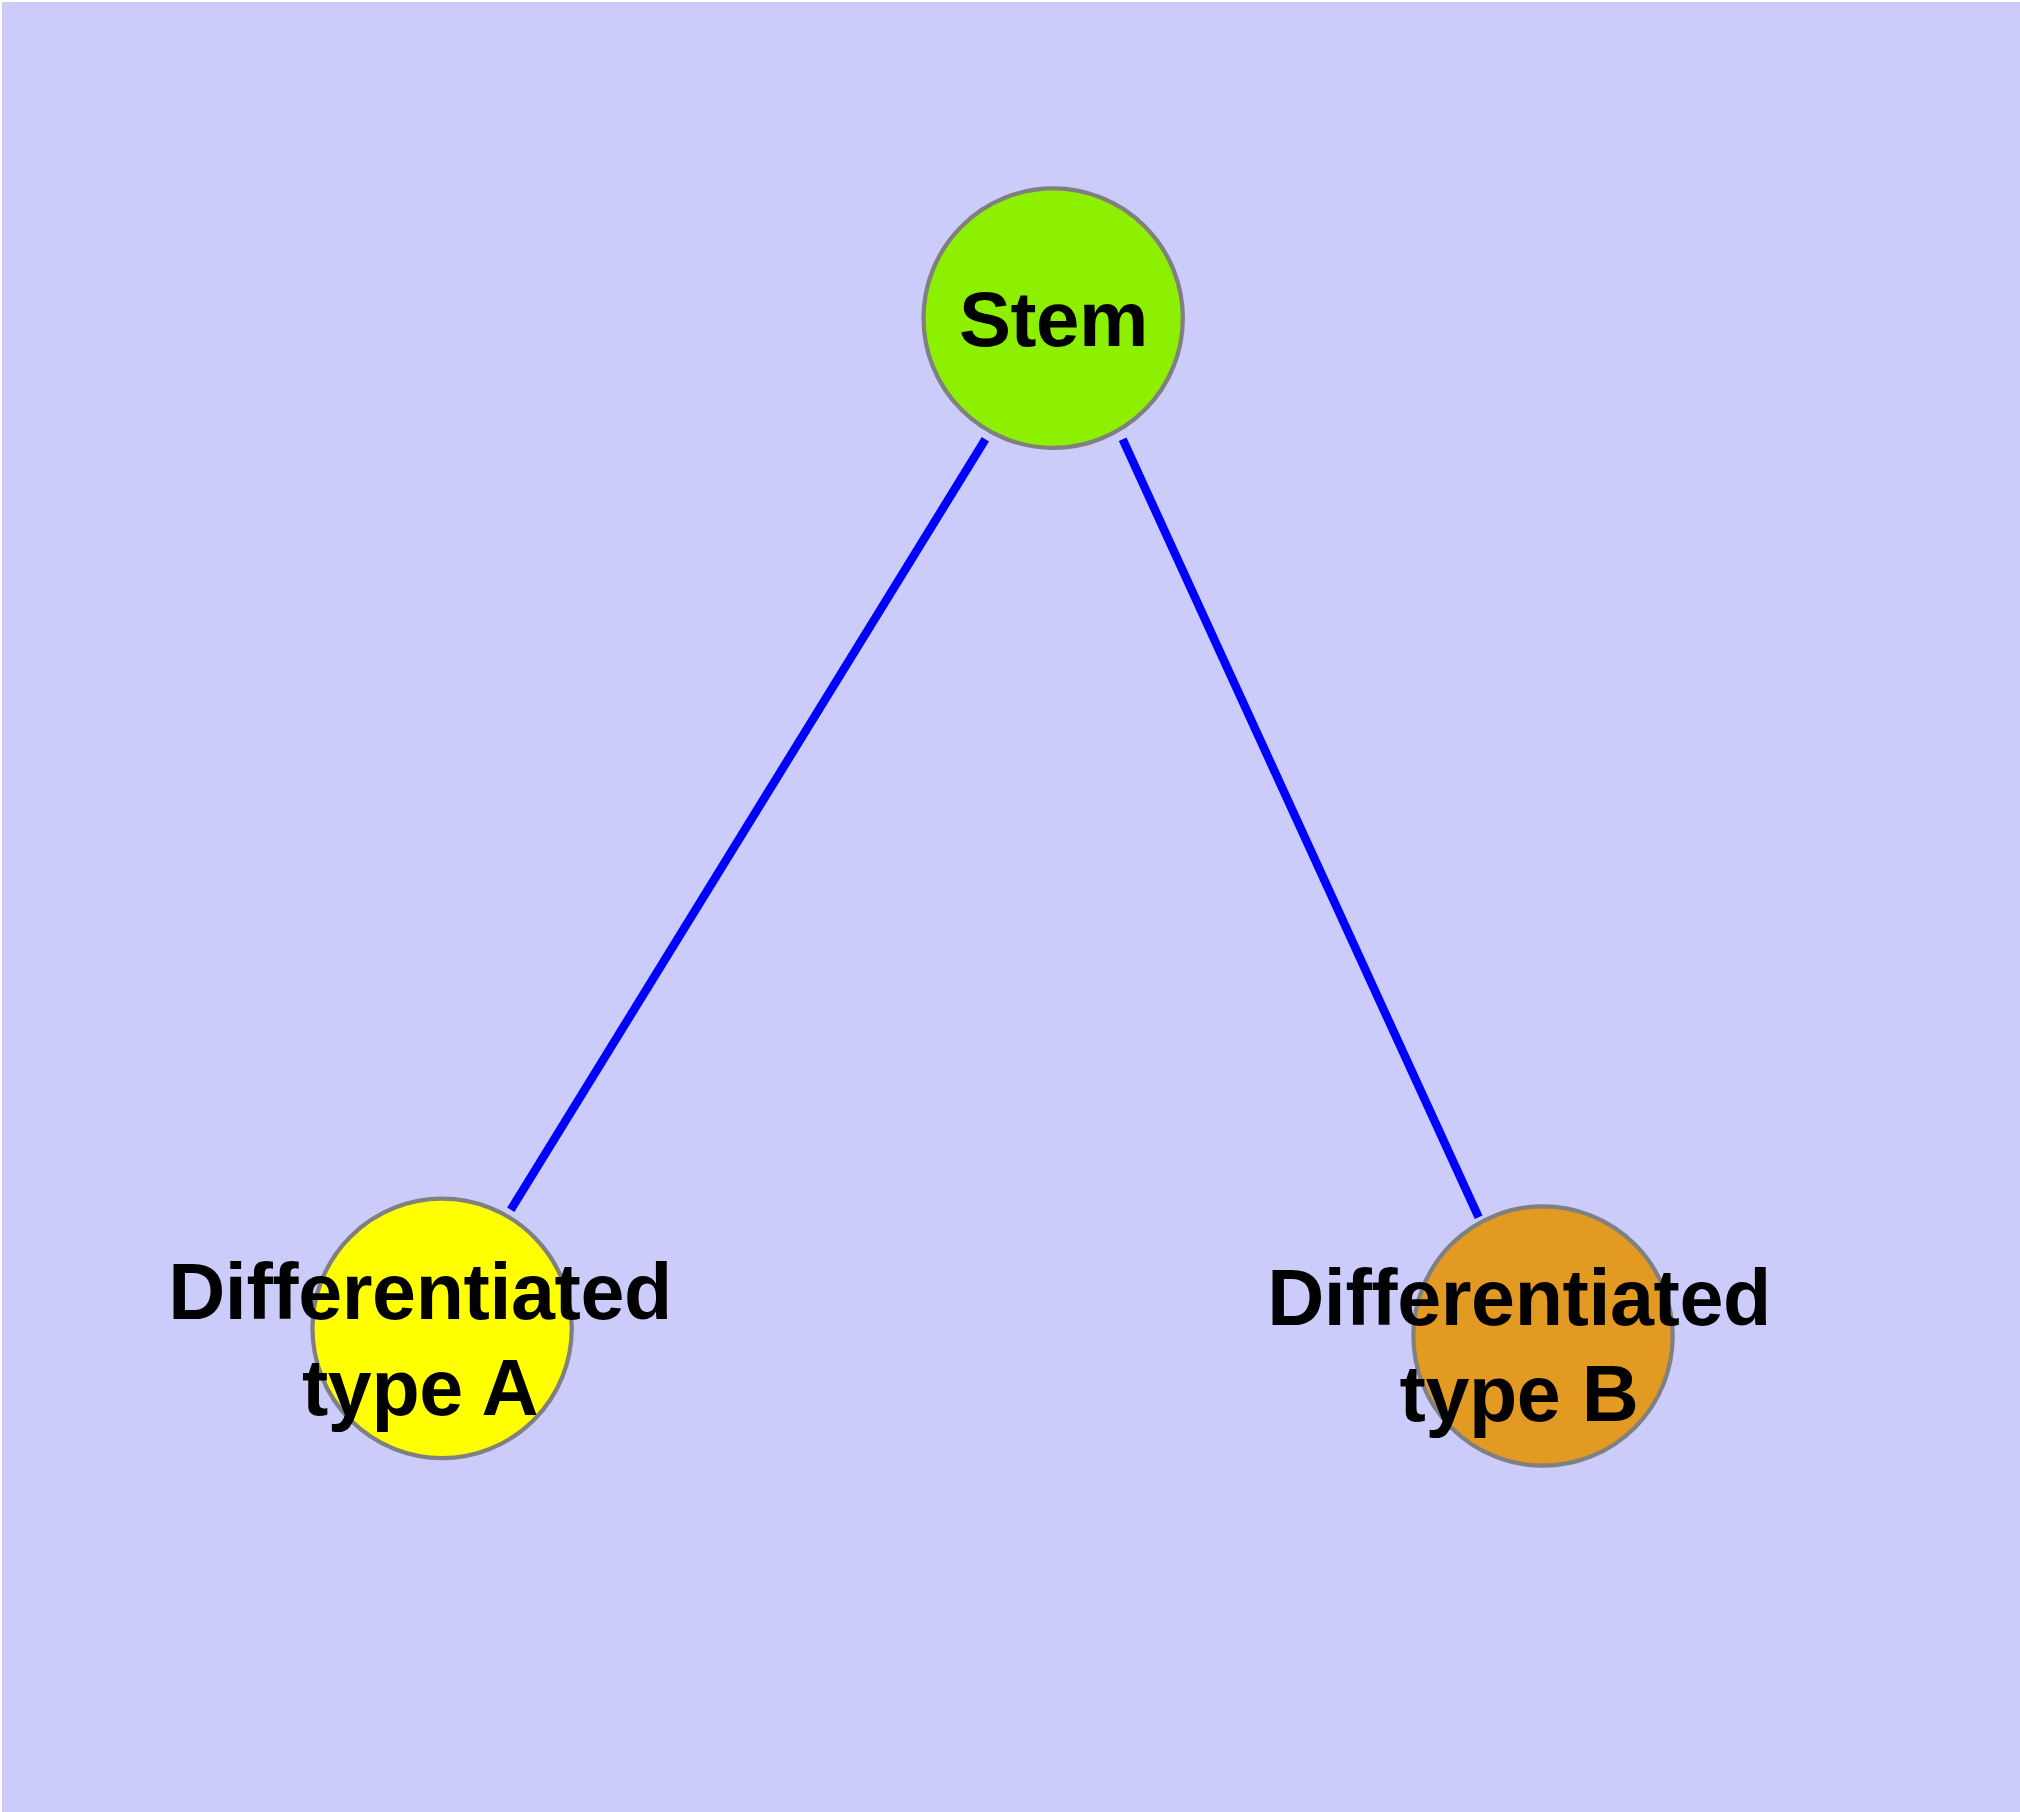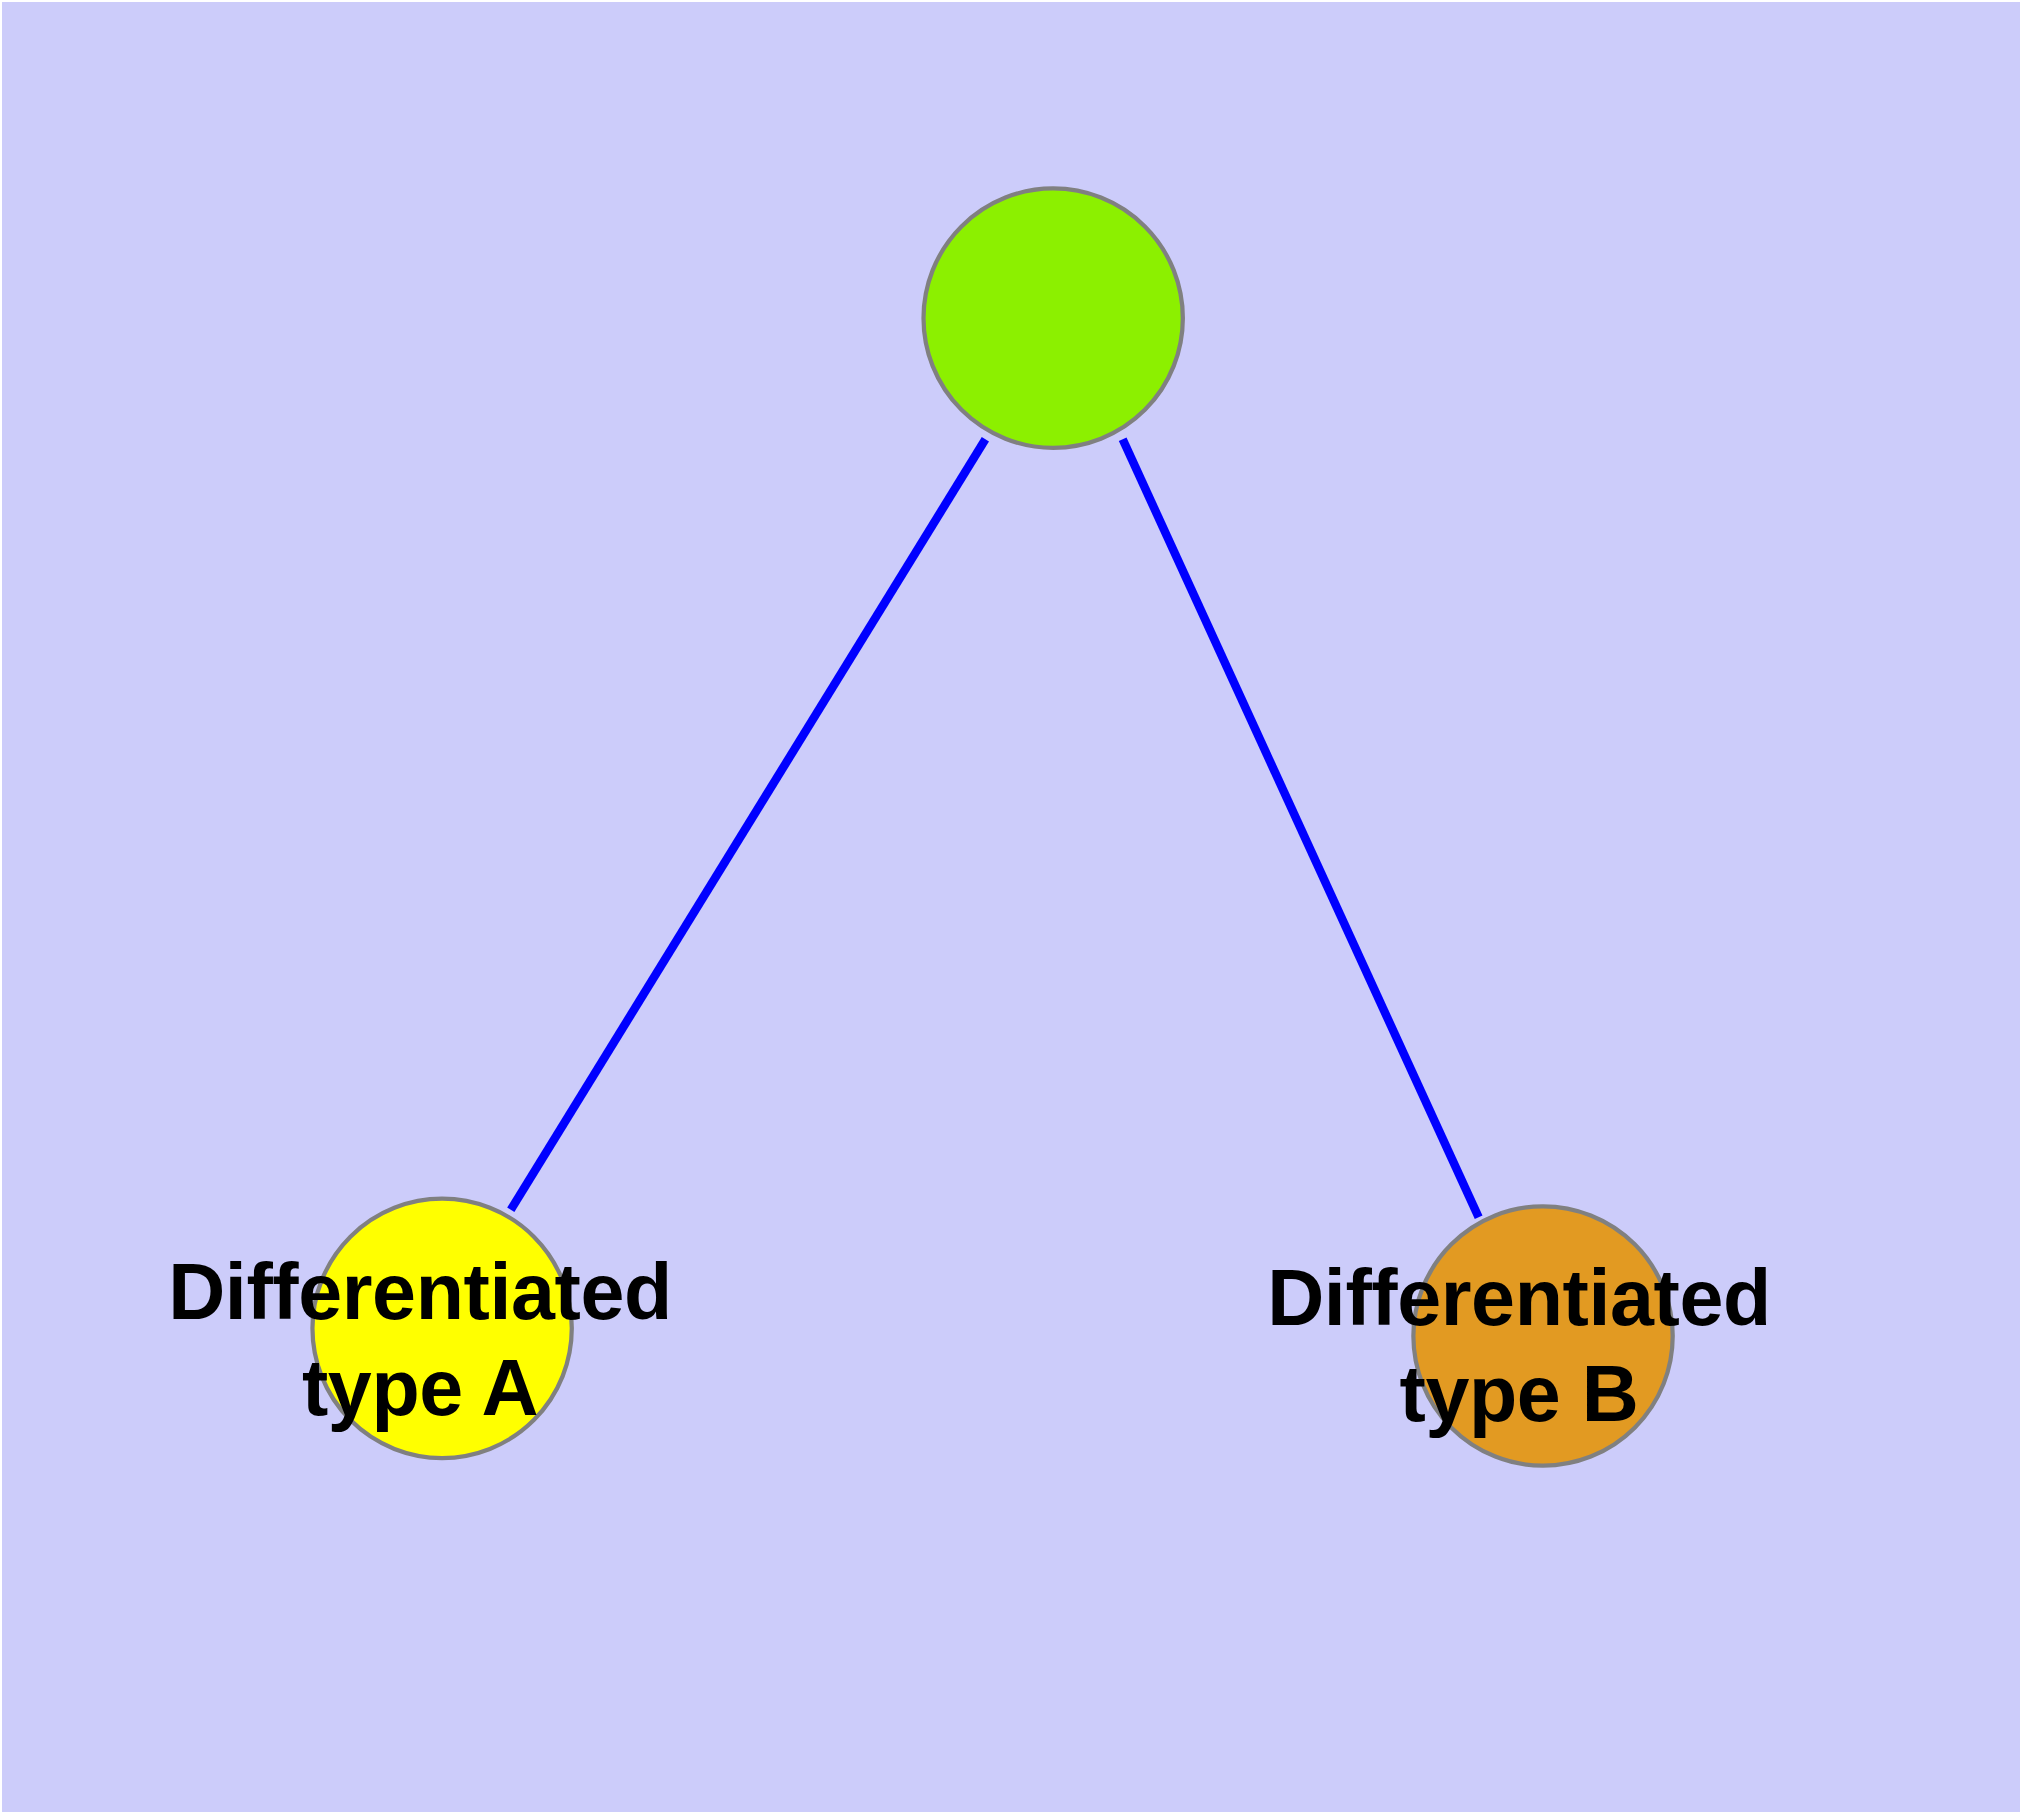--- a/index.html
+++ b/index.html
@@ -67,20 +67,21 @@
       <line class="edge" id="edge-b" x1="1322" y1="516" x2="1742" y2="1434" stroke="#0000ff" stroke-width="10" stroke-linecap="butt"></line>
     </g>
 
     <g>
       <circle id="circle-stem" cx="1240" cy="373" r="153" fill="#8cf000" stroke="#808080" stroke-width="5"></circle>
       <circle id="circle-diff-a" cx="519" cy="1565" r="153" fill="#ffff00" stroke="#808080" stroke-width="5"></circle>
       <circle id="circle-diff-b" cx="1818" cy="1574" r="153" fill="#e29a22" stroke="#808080" stroke-width="5"></circle>
     </g>
   </svg>
 
+  <div class="node-label" id="label-stem">Stem</div>
 
   <div class="node-label" id="label-diff-a">Differentiated
 type A</div>
 
   <div class="node-label" id="label-diff-b">Differentiated
 type B</div>
 
 </div>
 
 

